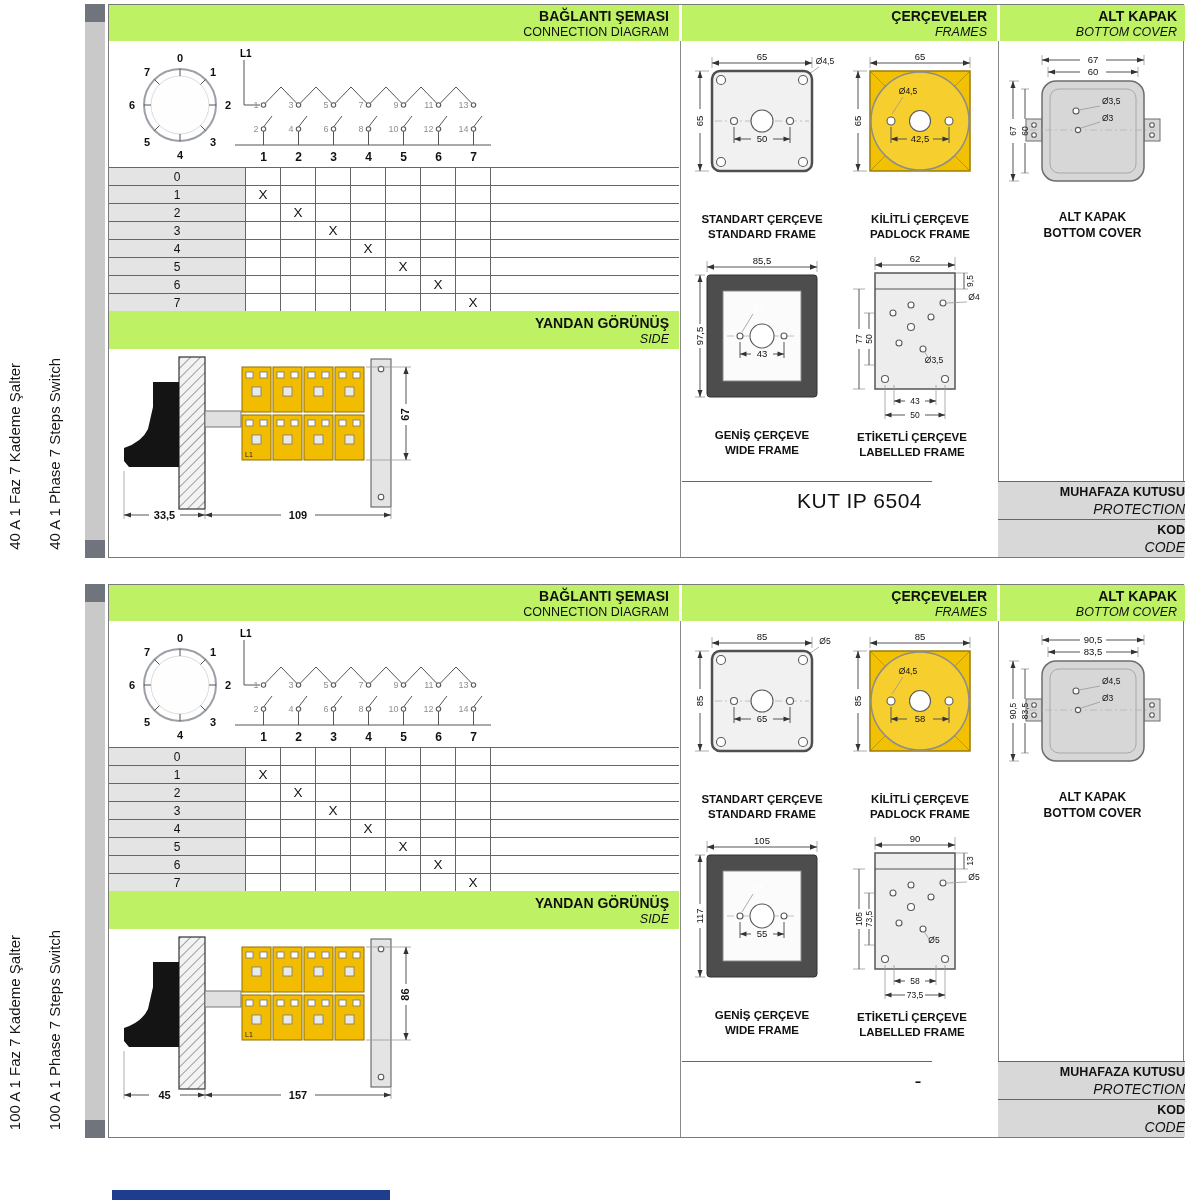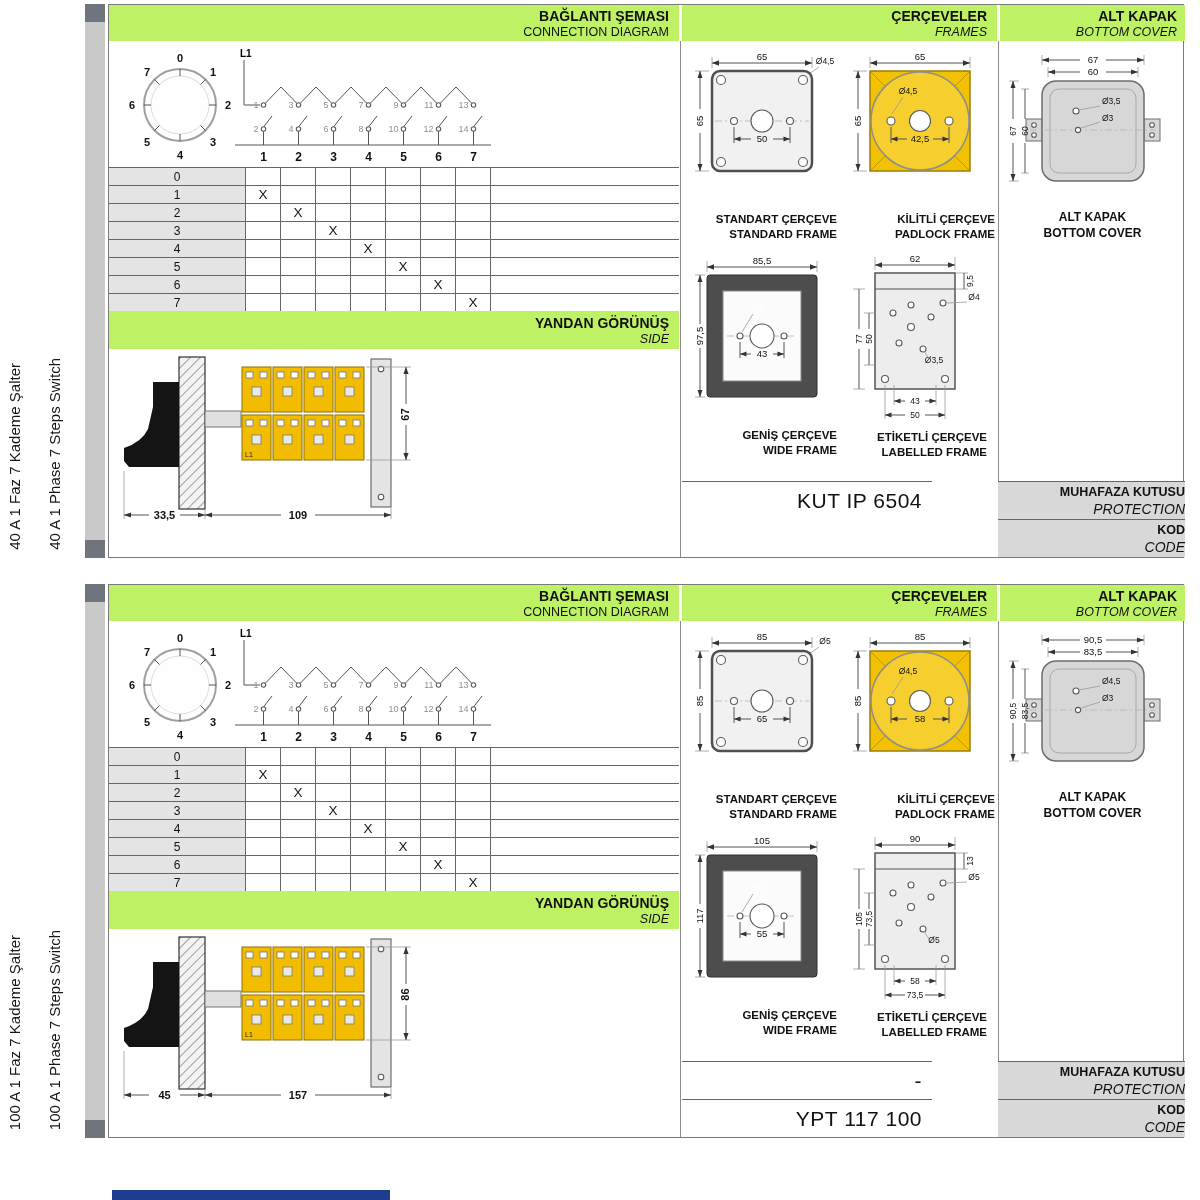--- a/index.html
+++ b/index.html
@@ -33,21 +33,21 @@
   .trow{display:flex;height:18px;border-bottom:1px solid #666;box-sizing:border-box;}
   .tlabel{width:137px;background:#e4e4e4;border-right:1px solid #666;font-size:12px;
           display:flex;align-items:center;justify-content:center;box-sizing:border-box;}
   .tcell{width:35px;border-right:1px solid #666;font-size:13.5px;display:flex;align-items:center;
          justify-content:center;box-sizing:border-box;}
   .tfill{flex:1;}
   .sideview-svg{position:absolute;left:0;top:344px;}
   .frame{position:absolute;width:150px;}
   .frame.f-std{left:578px;top:46px;} .frame.f-pad{left:736px;top:46px;}
   .frame.f-wide{left:578px;top:250px;} .frame.f-lab{left:728px;top:250px;}
-  .fcap{text-align:right;font-weight:bold;font-size:11.5px;line-height:1.3;margin-top:3px;}
+  .fcap{text-align:center;font-weight:bold;font-size:11.5px;line-height:1.3;margin-top:3px;}
   .cover-fig{position:absolute;left:891px;top:46px;width:185px;}
   .ccap{text-align:center;font-weight:bold;font-size:12px;line-height:1.35;margin-top:8px;}
   .kut-cell,.kod-cell{position:absolute;left:573px;width:250px;height:38px;border-top:1px solid #666;
             box-sizing:border-box;display:flex;align-items:center;justify-content:flex-end;
             padding-right:10px;font-size:21px;letter-spacing:0.5px;}
   .kut-cell{top:476px;} .kod-cell{top:514px;}
   .encl-cell,.codelbl-cell{position:absolute;left:889px;width:187px;height:38px;
             background:#d8d8d8;border-top:1px solid #666;box-sizing:border-box;
             padding:3px 0 0 7px;line-height:1.25;text-align:right;}
   .encl-cell{top:476px;} .codelbl-cell{top:514px;}
@@ -1085,23 +1085,20 @@
       </svg>
       <div class="ccap">
         <div>ALT KAPAK</div>
         <div>BOTTOM COVER</div>
       </div>
     </div>
 
     <div class="kut-cell">
       <span>-</span>
     </div>
-    <div class="kod-cell">
-      <span>YPT 117 100</span>
-    </div>
     <div class="encl-cell">
       <div class="tr">MUHAFAZA KUTUSU</div>
       <div class="en">PROTECTION ENCLOSURE</div>
     </div>
     <div class="codelbl-cell">
       <div class="tr">KOD</div>
       <div class="en">CODE</div>
     </div>
   </div>
 </section>

